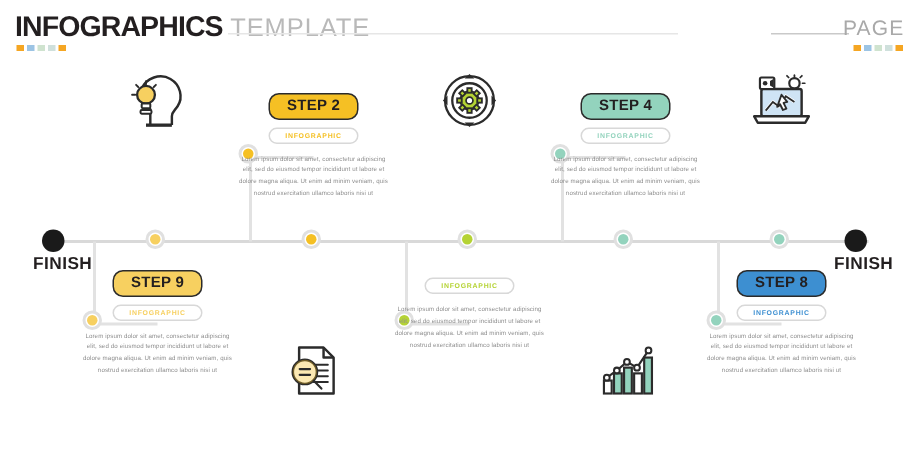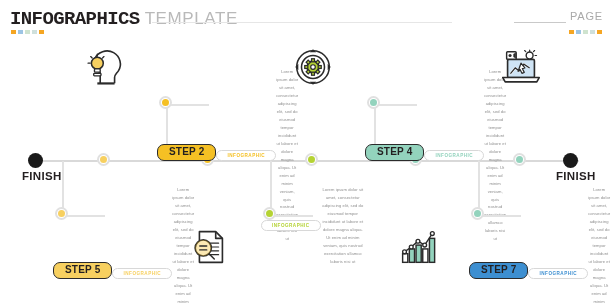--- a/index.html
+++ b/index.html
@@ -8,26 +8,26 @@
     background:#ffffff;
     font-family:"Liberation Sans", sans-serif;
     position:relative;
   }
   #stage { position:absolute; inset:0; }
 
   
   .hdr-title { position:absolute; left:10px; top:8px; display:flex; align-items:baseline; gap:5px; }
   .hdr-main {
     font-size:19px; font-weight:bold; letter-spacing:-0.6px;
-    color:#231f20; font-family:Liberation Mono, monospace;
+    color:#231f20; font-family:Liberation Sans, sans-serif;
   }
   .hdr-sub { font-size:17px; color:#b9b9b9; letter-spacing:0.6px; }
   .hdr-rule-l { position:absolute; left:152px; top:22px; width:300px; height:1px; background:#e6e6e6; }
   .hdr-rule-r { position:absolute; right:46px; top:22px; width:52px; height:1px; background:#c9c9c9; }
-  .hdr-page { position:absolute; right:9px; top:10px; font-size:11px; color:#a9a9a9; letter-spacing:0.8px; }
+  .hdr-page { position:absolute; right:9px; top:10px; font-size:14px; color:#a9a9a9; letter-spacing:0.8px; }
   .dotrow { position:absolute; display:flex; gap:2px; }
   .dotrow.left { left:11px; top:30px; }
   .dotrow.right { right:10px; top:30px; }
   .dotrow i { width:5px; height:4px; display:block; }
 
   
   .axis { position:absolute; left:30px; top:160px; width:549px; height:2px; background:#d9d9d9; }
   .term { position:absolute; width:15px; height:15px; border-radius:50%; background:#1a1a1a; top:153px; }
   .term.start { left:28px; }
   .term.finish { left:563px; }
@@ -38,21 +38,21 @@
   
   .vline { position:absolute; width:1.6px; background:#e2e2e2; }
   .ring {
     position:absolute; width:13px; height:13px; border-radius:50%;
     background:#fff; border:2.4px solid #e0e0e0;
     display:flex; align-items:center; justify-content:center;
   }
   .ring i { display:block; width:7px; height:7px; border-radius:50%; }
 
   
-  .block { position:absolute; width:104px; display:flex; flex-direction:row; align-items:center; }
+  .block { position:absolute; width:104px; display:flex; flex-direction:column; align-items:center; }
   .pill {
     font-size:10px; font-weight:bold; color:#231f20; letter-spacing:0.2px;
     padding:2.5px 11px; border-radius:7px; border:1.4px solid #2b2b2b;
     line-height:1.05; white-space:nowrap;
   }
   .tagline {
     margin-top:5px; font-size:4.6px; font-weight:bold; letter-spacing:0.5px;
     padding:2px 10px; border-radius:8px; border:1px solid #d8d8d8;
     background:#fff; white-space:nowrap;
   }
@@ -116,21 +116,21 @@
       <g stroke="#2b2b2b" stroke-width="1.3" stroke-linecap="round">
         <path d="M16 10.5 v2.2"></path>
             <path d="M8.5 20 h-2.2"></path>
         <path d="M10.6 14.6 L9.1 13.1"></path>
             <path d="M21.4 14.6 L22.9 13.1"></path>
       </g>
       <rect x="16" y="40" width="18" height="2.3" fill="#2b2b2b"></rect>
     </svg>
       </div>
       <div class="block" style="left: 53px; top: 180px;">
-        <div class="pill" style="background: rgb(247, 208, 96);">STEP 5</div>
+        <div class="pill" style="background: rgb(247, 208, 96);">STEP 9</div>
         <div class="tagline" style="color: rgb(247, 208, 96);">INFOGRAPHIC</div>
         <div class="body">Lorem ipsum dolor sit amet, consectetur adipiscing elit, sed do eiusmod tempor incididunt ut labore et dolore magna aliqua. Ut enim ad minim veniam, quis nostrud exercitation ullamco laboris nisi ut</div>
       </div>
       <div class="vline" style="left: 166.2px; top: 104px; height: 57px;"></div>
       <div class="vline" style="left: 167px; top: 104px; width: 42px; height: 1.6px;"></div>
       <div class="ring" style="left: 158.5px; top: 95.5px;">
         <i style="background: rgb(245, 192, 36);"></i>
       </div>
       <div class="ring" style="left: 200.5px; top: 152.5px;">
         <i style="background: rgb(245, 192, 36);"></i>
@@ -250,19 +250,19 @@
       <g stroke="#2b2b2b" stroke-width="1.2" stroke-linecap="round">
         <path d="M33 6.4 v1.6"></path>
             <path d="M38.6 12 h1.6"></path>
         <path d="M37 8 l1.2 -1.2"></path>
             <path d="M29 8 l-1.2 -1.2"></path>
       </g>
       <path d="M24 20 l4 5 -2.6 0.6 2 4 -2.4 1 -2 -4 -2 1.8 z" fill="#fff" stroke="#2b2b2b" stroke-width="1.3" stroke-linejoin="round"></path>
     </svg>
       </div>
       <div class="block" style="left: 469px; top: 180px;">
-        <div class="pill" style="background: rgb(61, 143, 209);">STEP 7</div>
+        <div class="pill" style="background: rgb(61, 143, 209);">STEP 8</div>
         <div class="tagline" style="color: rgb(61, 143, 209);">INFOGRAPHIC</div>
         <div class="body">Lorem ipsum dolor sit amet, consectetur adipiscing elit, sed do eiusmod tempor incididunt ut labore et dolore magna aliqua. Ut enim ad minim veniam, quis nostrud exercitation ullamco laboris nisi ut</div>
       </div>
     </div>
 
 </div>
 
 </body></html>

